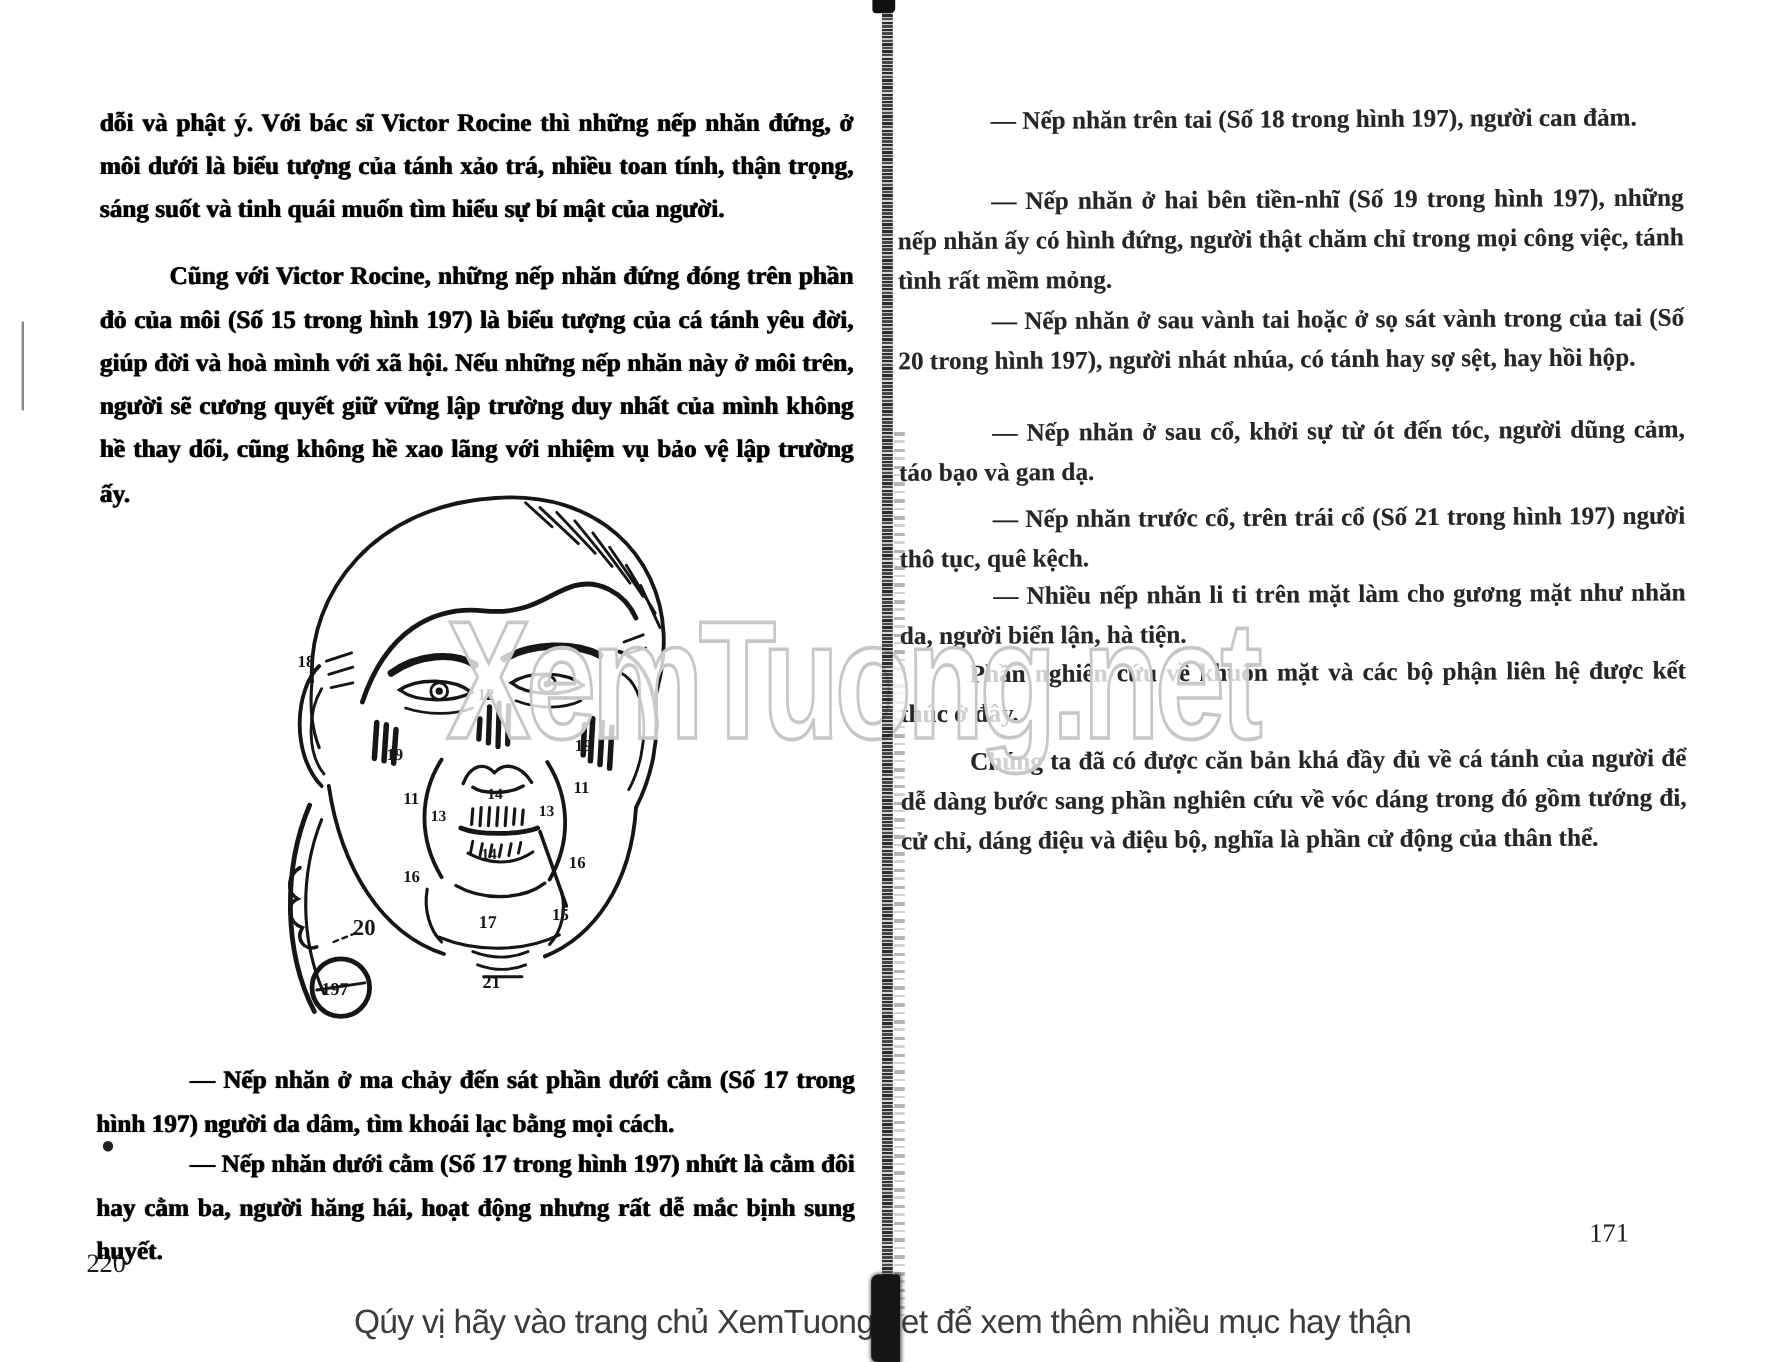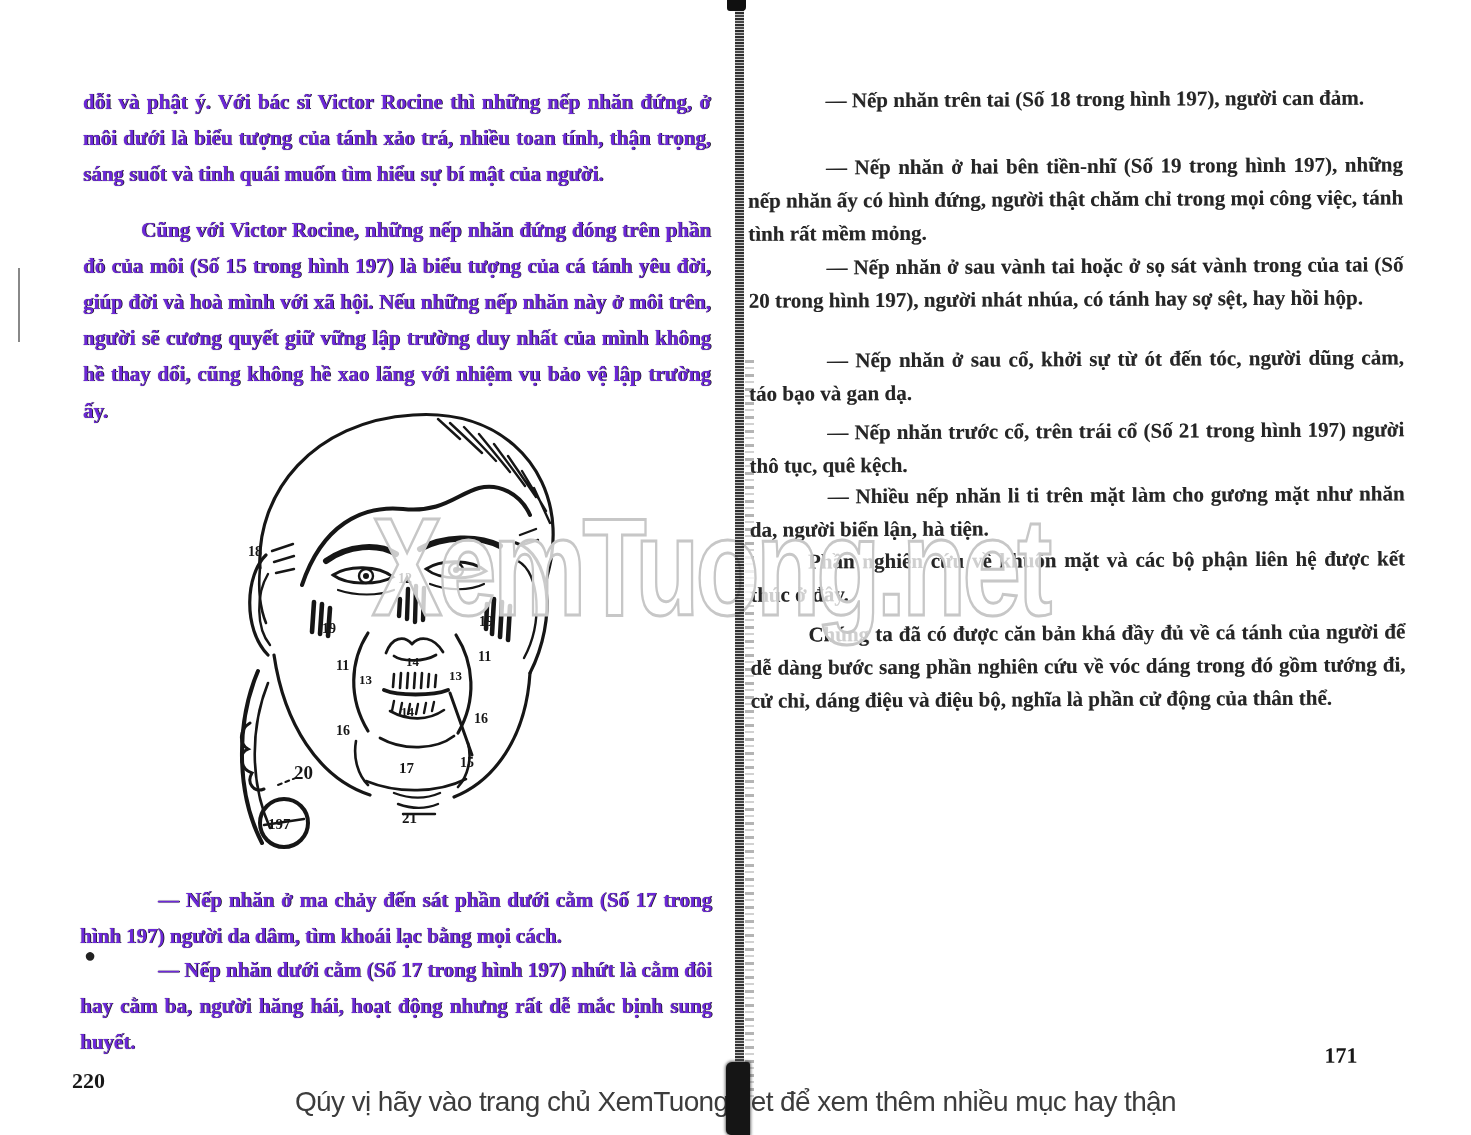--- a/index.html
+++ b/index.html
@@ -6,29 +6,29 @@
   body{
     width:1471px;height:1135px;position:relative;overflow:hidden;
     background:#ffffff;font-family:"Liberation Serif",serif;color:#1c1c1c;
   }
   .page{position:absolute;top:0;height:1135px;}
   #left-page{left:0;width:737px;}
   #right-page{left:745px;width:680px;transform:rotate(-0.3deg);}
   .blk{position:absolute;text-align:justify;line-height:1.68;font-size:21px;}
   
   #left-page .blk{
-    font-weight:700;color:#6d28d9;
+    font-weight:700;color:#000000;
     text-shadow:0.7px 0 0 #111, 0 0 1px rgba(0,0,0,.55);
     line-height:1.72;
   }
   .indent{text-indent:58px;}
   .indent-lg{text-indent:78px;}
   
   #right-page .blk{font-weight:700;color:#262626;line-height:1.57;text-shadow:0.3px 0 0 rgba(0,0,0,.35);}
-  .pagenum{position:absolute;font-weight:700;font-size:22px;color:#181818;margin-top:28px;}
+  .pagenum{position:absolute;font-weight:400;font-size:22px;color:#181818;}
   
   #watermark{
     position:absolute;left:372px;top:497px;z-index:2;
     font-family:"Liberation Sans",sans-serif;font-weight:700;
     font-size:140px;line-height:1;letter-spacing:-5px;white-space:nowrap;
     transform:scaleX(0.75);transform-origin:left top;
     color:rgba(255,255,255,0.78);
     -webkit-text-stroke:3px #c7c7c7;
   }
   #figure-svg{position:absolute;left:198px;top:393px;z-index:1;}

